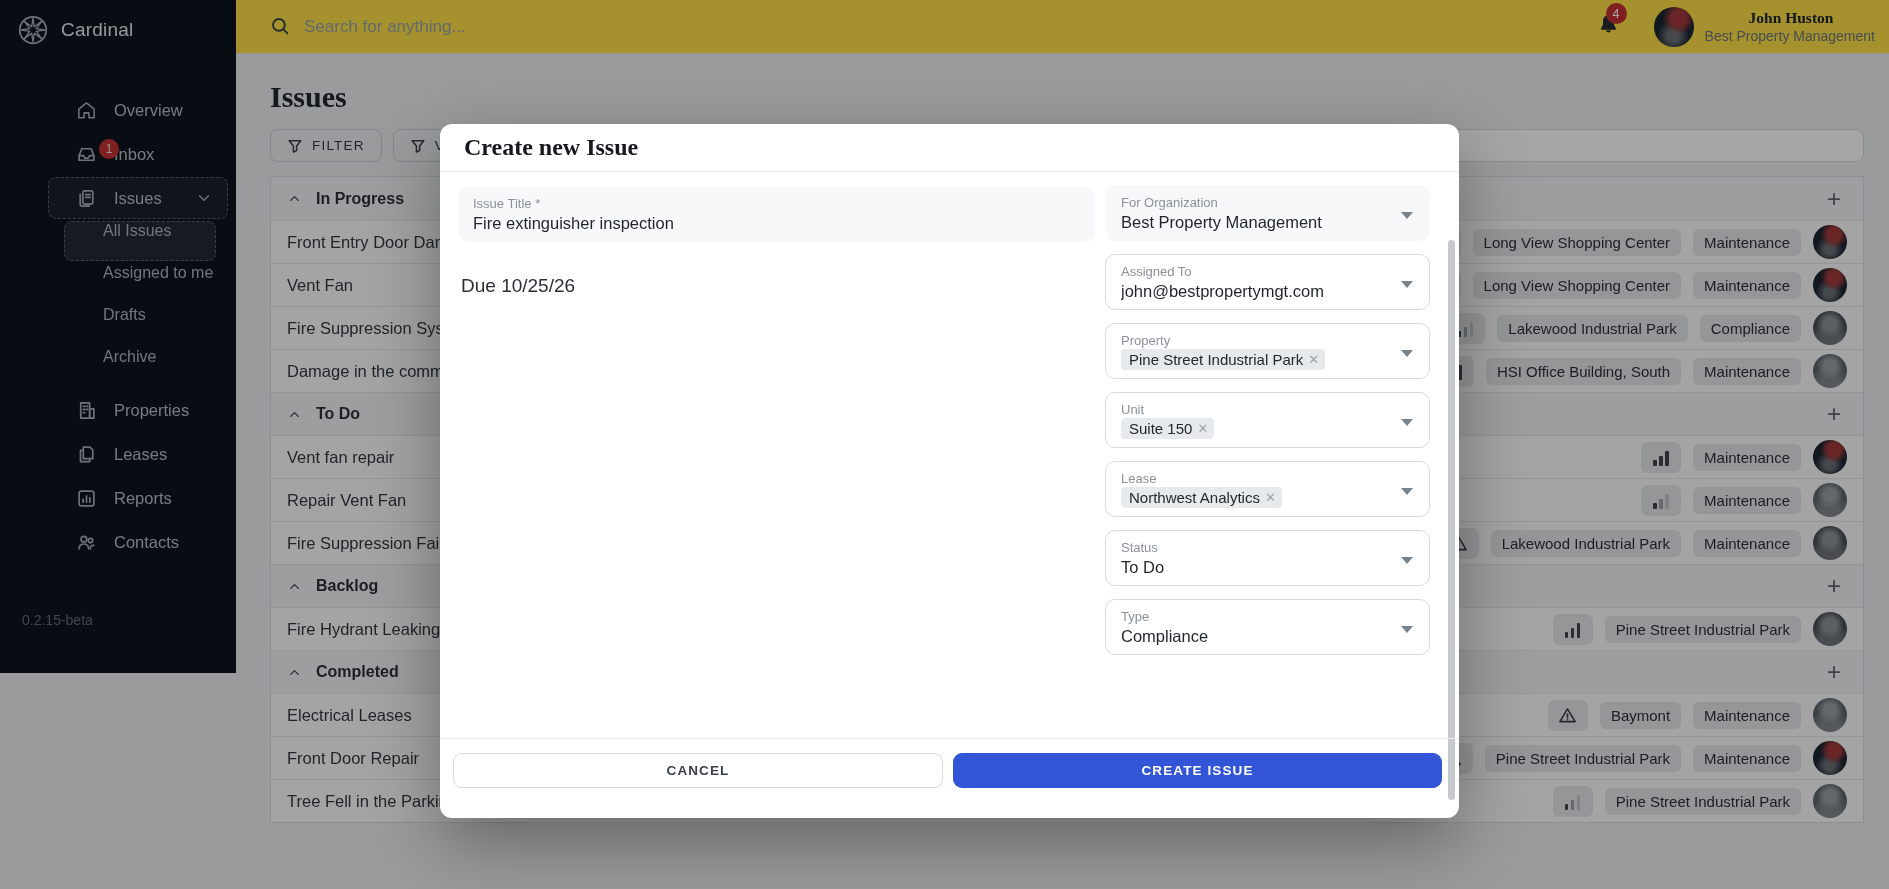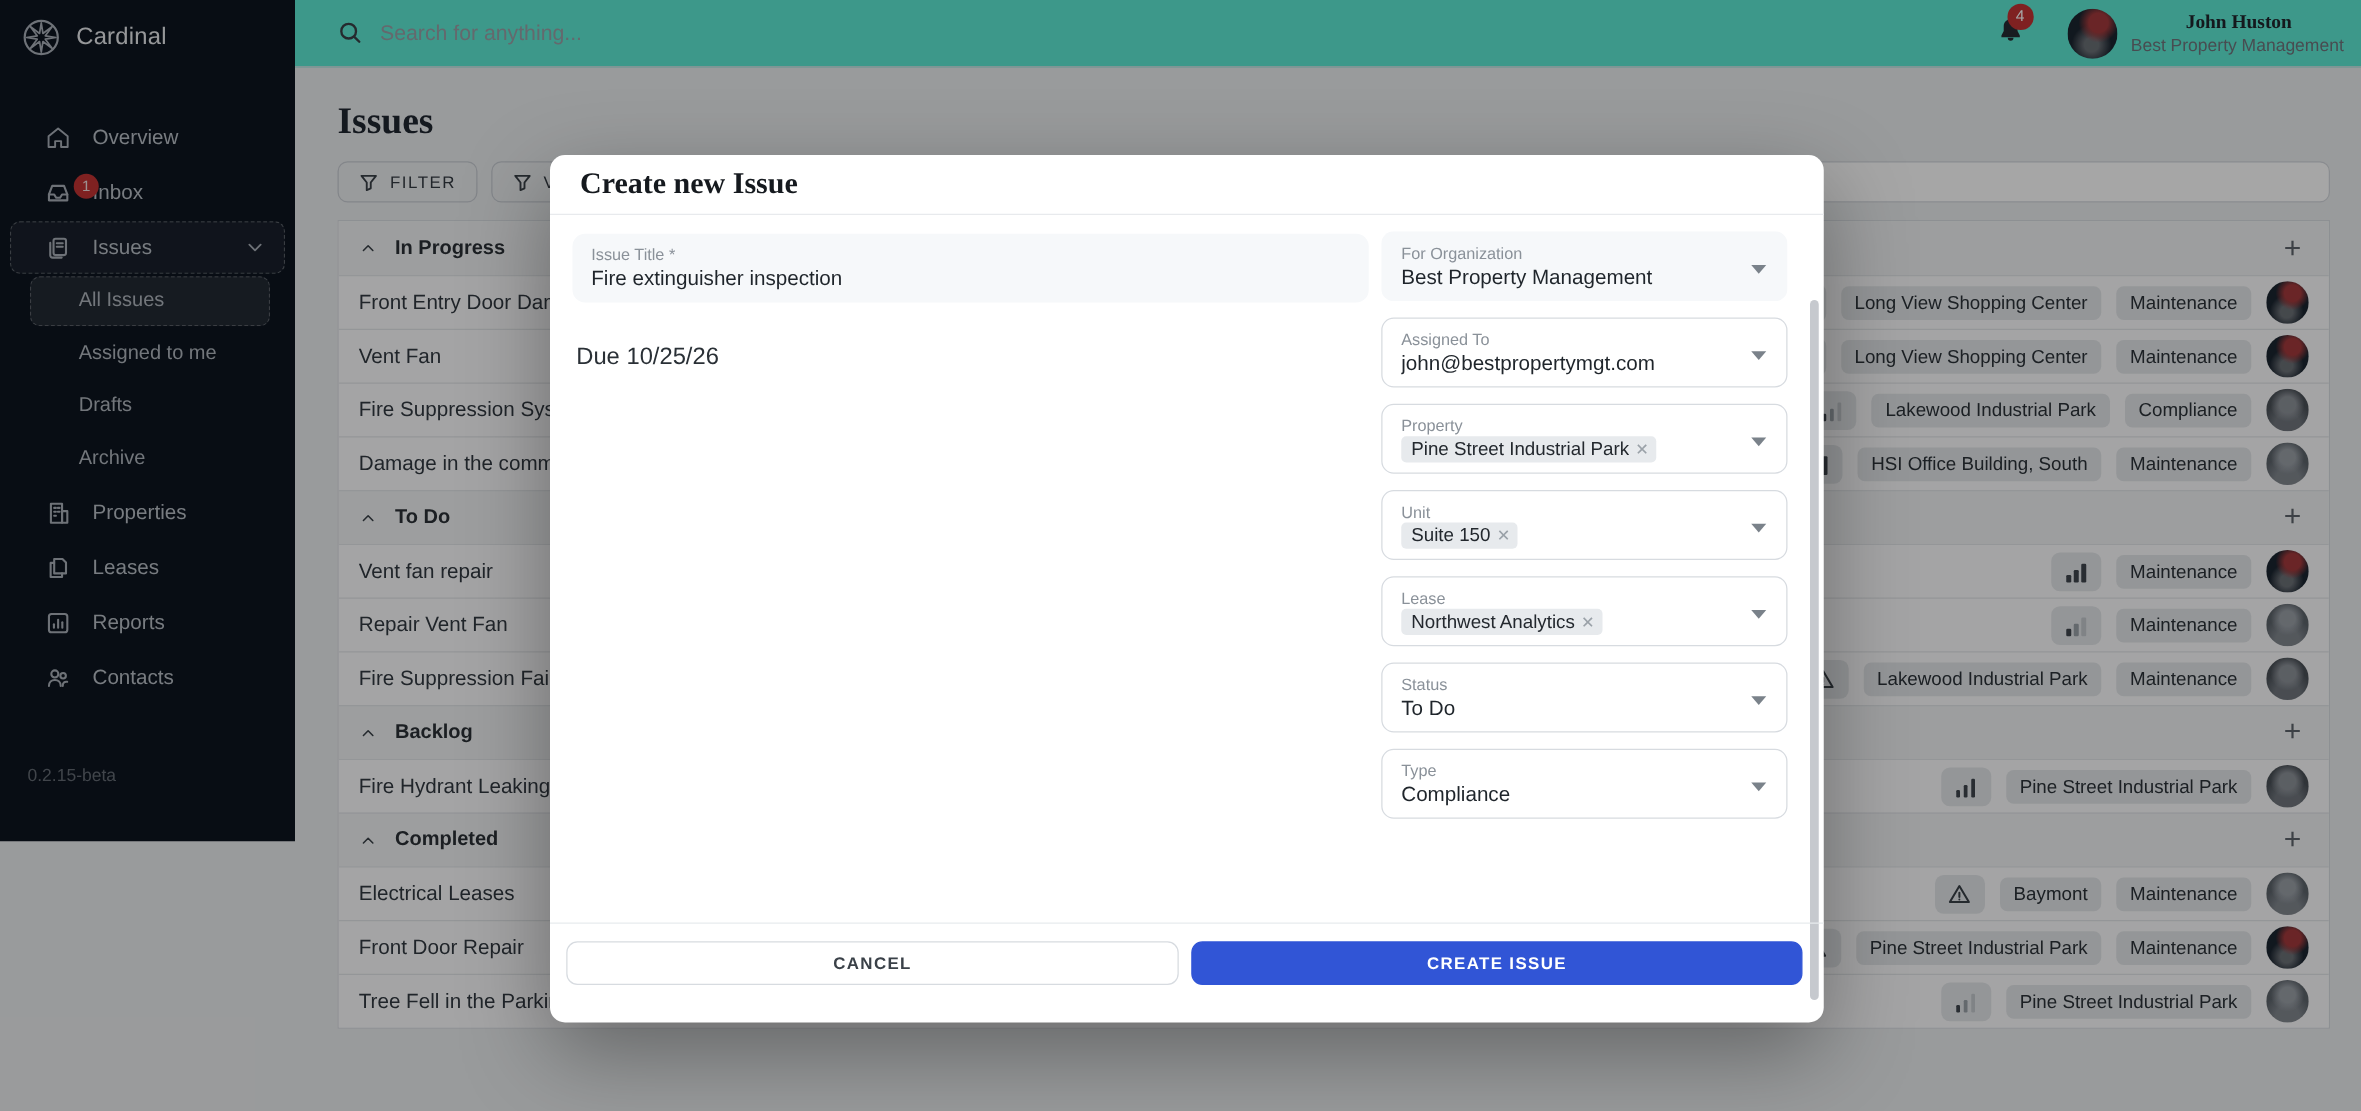--- a/index.html
+++ b/index.html
@@ -4,33 +4,33 @@
 <style>
   * { margin:0; padding:0; box-sizing:border-box; }
   html,body { width:1889px; height:889px; overflow:hidden; }
   body { font-family:"Liberation Sans", sans-serif; background:#eceef0; position:relative; }
 
   
   .sidebar { position:absolute; left:0; top:0; width:236px; height:673px; background:#0d1520; color:#b9bfc6; z-index:10; }
   .brand { display:flex; align-items:center; gap:13px; padding:15px 18px; }
   .brand-icon { width:30px; height:30px; }
   .brand-name { font-size:19px; font-weight:500; color:#e6e9ec; letter-spacing:.2px; }
-  .nav { margin-top:28px; display:flex; flex-direction:column; }
+  .nav { margin-top:28px; display:flex; flex-direction:column;padding-left:40px; }
   .nav-item { display:flex; align-items:center; gap:17px; height:42px; padding:0 14px 0 26px; font-size:16.5px; color:#b9bfc6; cursor:pointer; position:relative; margin:1px 8px; border:1px dashed transparent; border-radius:8px; }
   .nav-item svg { flex:0 0 auto; }
   .nav-item.selected { background:rgba(255,255,255,.05); border-color:rgba(255,255,255,.28); }
-  .nav-sub { display:flex; align-items:center; height:40px; margin:1px 20px 1px 24px; padding-left:38px; font-size:16px; color:#b0b6bd; border-radius:8px; border:1px dashed transparent; cursor:pointer; }
+  .nav-sub { display:flex; align-items:flex-start; height:40px; margin:1px 20px 1px 24px; padding-left:38px; font-size:16px; color:#b0b6bd; border-radius:8px; border:1px dashed transparent; cursor:pointer; }
   .nav-sub.selected { background:rgba(255,255,255,.09); border-color:rgba(255,255,255,.25); }
   .badge { position:absolute; top:-4px; left:24px; min-width:20px; height:20px; border-radius:10px; background:#c33434; color:#f1dede; font-size:12px; display:flex; align-items:center; justify-content:center; padding:0 5px; }
   .nav-icon-wrap { position:relative; width:22px; height:22px; display:flex; align-items:center; justify-content:center; }
   .chev-down { margin-left:auto; }
   .version { margin:48px 0 0 22px; font-size:14px; color:#646b73; }
 
   
-  .topbar { position:absolute; left:236px; top:0; width:1653px; height:54px; background:#5eead4; border-bottom:1px solid #e3e6ea; display:flex; align-items:center; }
+  .topbar { position:absolute; left:236px; top:0; width:1653px; height:54px; background:#fde047; border-bottom:1px solid #e3e6ea; display:flex; align-items:center; }
   .search-zone { display:flex; align-items:center; gap:13px; padding-left:34px; flex:1; }
   .search-input { border:none; outline:none; font-size:17px; color:#3a4148; width:500px; background:transparent; font-family:"Liberation Sans",sans-serif; }
   .search-input::placeholder { color:#9aa1a8; }
   .bell-wrap { position:relative; margin-right:34px; cursor:pointer; }
   .bell-badge { position:absolute; top:-10px; left:9px; min-width:21px; height:21px; border-radius:11px; background:#c33434; color:#fff; font-size:12.5px; display:flex; align-items:center; justify-content:center; padding:0 5px; }
   .user-chip { display:flex; align-items:center; gap:11px; margin-right:14px; cursor:pointer; }
   .user-name { font-family:"Liberation Serif", serif; font-weight:700; font-size:15.5px; color:#20262d;margin-left:44px; }
   .user-org { font-size:14px; color:#6f767d; margin-top:1px; }
 
   

